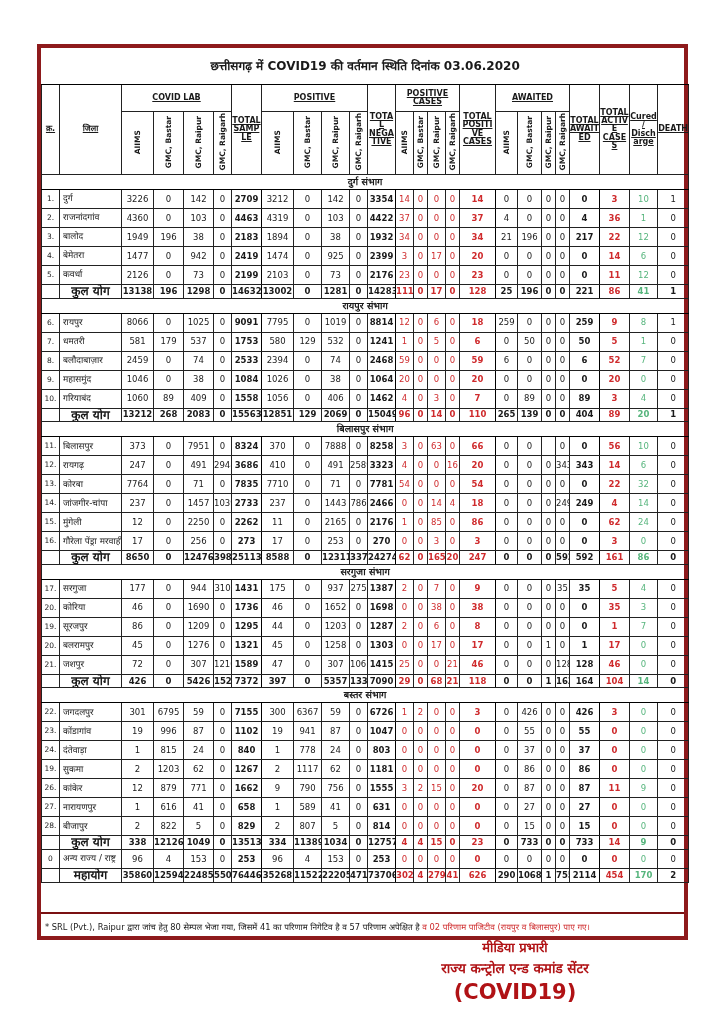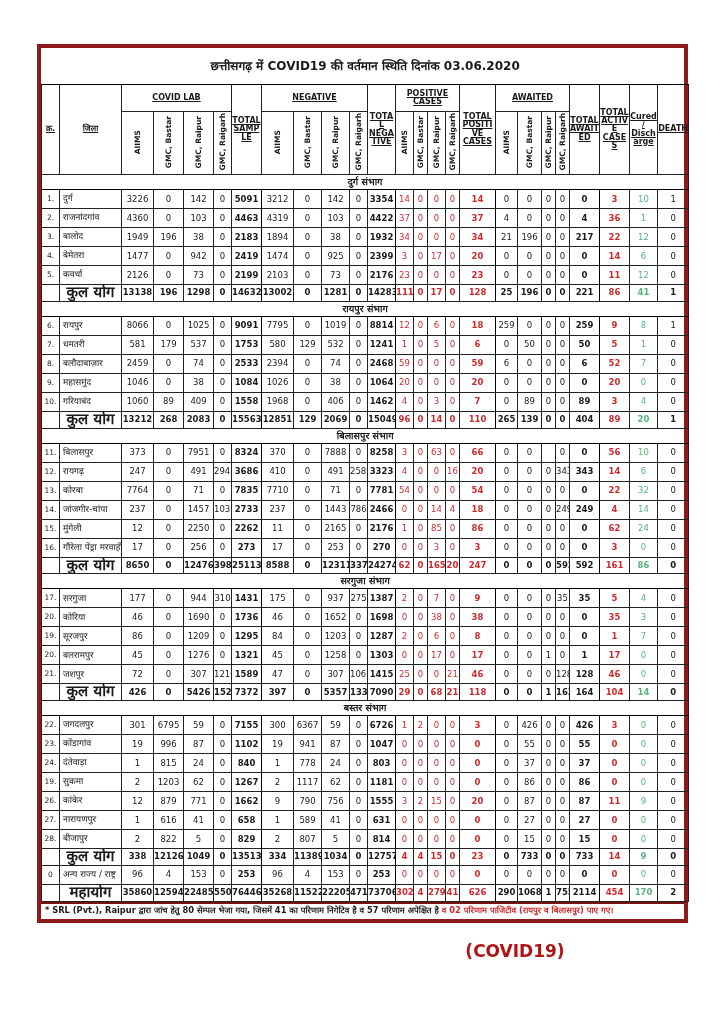--- a/index.html
+++ b/index.html
@@ -27,37 +27,37 @@
     font-weight:bold;font-size:7.5px;white-space:nowrap;
   }
   .wraphead{font-weight:bold;font-size:7.5px;word-wrap:break-word;}
   tr.sec{height:15px;margin-left:26px;}
   tr.sec td{font-weight:bold;font-size:9.5px;border-top:1.6px solid #000;border-bottom:1.6px solid #000;}
   tr.data{height:19px;}
   tr.sum td{font-weight:bold;border-top:1.6px solid #000;}
   tr.grand td{font-weight:bold;border-top:1.6px solid #000;}
   td.sno{font-size:7.5px;}
   td.dist{text-align:left;padding-left:3px;font-size:8.8px;white-space:nowrap;}
-  td.sum-label{text-align:center;padding-left:0;font-size:15px;font-weight:bold;}
+  td.sum-label{text-align:center;padding-left:0;font-size:12px;font-weight:bold;}
   td.tcol{font-weight:bold;border-left:1.6px solid #000;border-right:1.6px solid #000;}
   .r{color:#cf2b2d;}
   .g{color:#57b57d;text-align:center;}
   td.active{font-weight:bold;}
   .footnote{
-    border-top:2px solid #7a1012;padding:0 4px 4px 4px;
-    font-size:8.3px;font-weight:bold;white-space:nowrap;overflow:hidden;
+    border-top:2px solid #7a1012;padding:7px 4px 4px 4px;
+    font-size:8.3px;font-weight:normal;white-space:nowrap;overflow:hidden;margin-top:29px;
   }
   .footnote .red{color:#cf2b2d;}
   .sig{
     position:absolute;top:938px;right:55px;width:300px;text-align:center;
     color:#b01215;font-weight:bold;
   }
   .sig .l1{font-size:13px;}
   .sig .l2{font-size:13.5px;margin-top:3px;}
-  .sig .l3{font-size:17px;margin-top:3px;}
+  .sig .l3{font-size:21px;margin-top:3px;}
 </style>
 </head>
 <body>
 
 <div class="frame">
   <table>
     <colgroup>
       <col style="width:18px">
         <col style="width:62px">
       <col style="width:32px">
@@ -86,21 +86,21 @@
     </colgroup>
     <thead>
       <tr class="title-row">
         <td colspan="25">छत्तीसगढ़ में COVID19 की वर्तमान स्थिति दिनांक 03.06.2020</td>
       </tr>
       <tr class="ghead">
         <td rowspan="2">क्र.</td>
         <td rowspan="2">जिला</td>
         <td colspan="4"><span>COVID LAB</span></td>
         <td rowspan="2" class="wraphead">TOTAL SAMPLE</td>
-        <td colspan="4"><span>NEGATIVE</span></td>
+        <td colspan="4"><span>POSITIVE</span></td>
         <td rowspan="2" class="wraphead">TOTAL NEGATIVE</td>
         <td colspan="4"><span>POSITIVE CASES</span></td>
         <td rowspan="2" class="wraphead">TOTAL POSITIVE CASES</td>
         <td colspan="4"><span>AWAITED</span></td>
         <td rowspan="2" class="wraphead">TOTAL AWAITED</td>
         <td rowspan="2" class="wraphead">TOTAL ACTIVE CASES</td>
         <td rowspan="2" class="wraphead">Cured / Discharge</td>
         <td rowspan="2" class="wraphead">DEATH</td>
       </tr>
       <tr class="vhead">
@@ -126,21 +126,21 @@
         <tr class="sec">
           <td colspan="25">दुर्ग संभाग</td>
         </tr>
         <tr class="data">
           <td class="sno">1.</td>
           <td class="dist">दुर्ग</td>
           <td class="n">3226</td>
           <td class="n">0</td>
           <td class="n">142</td>
           <td class="n">0</td>
-          <td class="tcol">5091</td>
+          <td class="tcol">2709</td>
           <td class="n">3212</td>
           <td class="n">0</td>
           <td class="n">142</td>
           <td class="n">0</td>
           <td class="tcol">3354</td>
           <td class="n r">14</td>
           <td class="n r">0</td>
           <td class="n r">0</td>
           <td class="n r">0</td>
           <td class="tcol r">14</td>
@@ -400,21 +400,21 @@
           <td class="n">0</td>
         </tr>
         <tr class="data">
           <td class="sno">10.</td>
           <td class="dist">गरियाबंद</td>
           <td class="n">1060</td>
           <td class="n">89</td>
           <td class="n">409</td>
           <td class="n">0</td>
           <td class="tcol">1558</td>
-          <td class="n">1968</td>
+          <td class="n">1056</td>
           <td class="n">0</td>
           <td class="n">406</td>
           <td class="n">0</td>
           <td class="tcol">1462</td>
           <td class="n r">4</td>
           <td class="n r">0</td>
           <td class="n r">3</td>
           <td class="n r">0</td>
           <td class="tcol r">7</td>
           <td class="n">0</td>
@@ -703,21 +703,21 @@
           <td class="n">0</td>
         </tr>
         <tr class="data">
           <td class="sno">19.</td>
           <td class="dist">सूरजपुर</td>
           <td class="n">86</td>
           <td class="n">0</td>
           <td class="n">1209</td>
           <td class="n">0</td>
           <td class="tcol">1295</td>
-          <td class="n">84</td>
+          <td class="n">44</td>
           <td class="n">0</td>
           <td class="n">1203</td>
           <td class="n">0</td>
           <td class="tcol">1287</td>
           <td class="n r">2</td>
           <td class="n r">0</td>
           <td class="n r">6</td>
           <td class="n r">0</td>
           <td class="tcol r">8</td>
           <td class="n">0</td>
@@ -1082,14 +1082,16 @@
           <td class="active r">454</td>
           <td class="g">170</td>
           <td class="n">2</td>
         </tr>
       </tbody>
   </table>
   <div class="footnote"><span>* SRL (Pvt.), Raipur द्वारा जांच हेतु 80 सेम्पल भेजा गया, जिसमें 41 का परिणाम निगेटिव है व 57 परिणाम अपेक्षित है </span><span class="red">व 02 परिणाम पाजिटीव (रायपुर व बिलासपुर) पाए गए।</span></div>
 </div>
 
 <div class="sig">
+  <div class="l1">मीडिया प्रभारी</div>
+  <div class="l2">राज्य कन्ट्रोल एन्ड कमांड सेंटर</div>
   <div class="l3">(COVID19)</div>
 </div>
 
 </body></html>

